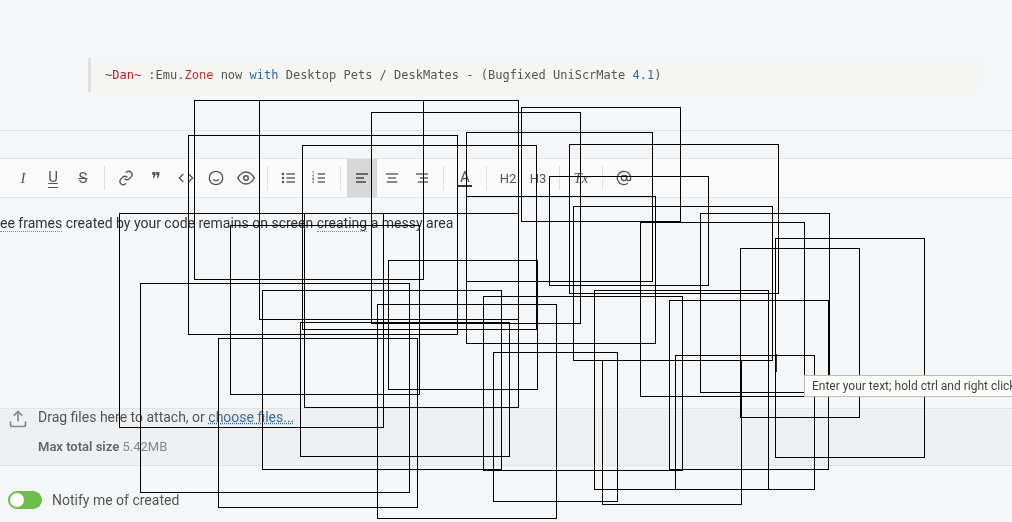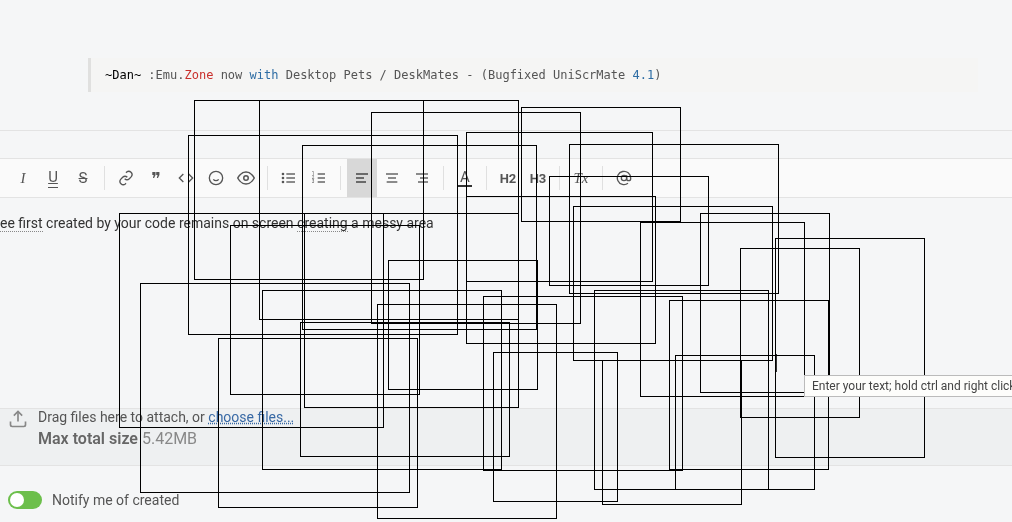--- a/index.html
+++ b/index.html
@@ -20,21 +20,21 @@
     left: 88px;
     top: 58px;
     width: 890px;
     padding: 10px 14px;
     background: #f5f5f4;
     border-left: 3px solid #e0e0df;
     font-family: "Consolas", "Monaco", monospace;
     font-size: 12px;
     color: #555;
   }
-  .sig-tilde { color: #000000; }
+  .sig-tilde { color: #b91c1c; }
   .sig-emu { color: #555; }
   .sig-zone { color: #c9302c; }
   .sig-with { color: #2e6da4; }
   .sig-num { color: #2e6da4; }
   .divider {
     position: absolute;
     left: 0;
     top: 130px;
     width: 1012px;
     height: 1px;
@@ -65,21 +65,21 @@
     position: relative;
   }
   .tb-btn.active { background: #d8d8d8; }
   .tb-sep {
     width: 1px;
     height: 24px;
     background: #e0e0e0;
     margin: 0 6px;
   }
   .tb-txt {
-    font-weight: 700;
+    font-weight: 400;
     font-size: 13px;
     color: #555;
   }
   .strike { text-decoration: line-through; }
   .underline { text-decoration: underline; border-bottom: 1px solid #555; padding-bottom:1px;}
   .color-underline { border-bottom: 2px solid #333; padding: 0 2px 0px 2px; display:inline-block; line-height:16px;}
   .italic-t { font-style: italic; font-family: Georgia, serif; }
   .editor-area {
     position: absolute;
     left: 0;
@@ -110,21 +110,21 @@
     align-items: flex-start;
     padding-left: 8px;
   }
   .attach-icon {
     width: 22px;
     margin-right: 8px;
     color: #888;
   }
   .attach-text { color: #555; }
   .attach-link { color: #3869a5; text-decoration: underline dotted; cursor: pointer; }
-  .attach-sub { color: #888; font-size: 16px; margin-top: 4px; }
+  .attach-sub { color: #888; font-size: 13px; margin-top: 14px; }
   .attach-sub b { color: #666; font-weight:600;}
   .notify-row {
     position: absolute;
     left: 0;
     top: 480px;
     width: 1012px;
     height: 40px;
     display: flex;
     align-items: center;
     padding-left: 8px;
@@ -269,21 +269,21 @@
   <div class="tb-btn">
     <svg width="16" height="16" viewBox="0 0 24 24" fill="none" stroke="#555" stroke-width="2">
         <circle cx="12" cy="12" r="4"></circle>
         <path d="M16 8v5a3 3 0 006 0v-1a10 10 0 10-4 8"></path>
       </svg>
   </div>
 </div>
 
 <div class="editor-area">
   <p class="line2">
-    <span class="dotted">ee first</span><span> created by your code remains on screen </span><span class="dotted">creating</span><span> a messy area</span>
+    <span class="dotted">ee frames</span><span> created by your code remains on screen </span><span class="dotted">creating</span><span> a messy area</span>
   </p>
 </div>
 
 <div class="attach-bar">
   <div class="attach-icon">
     <svg width="20" height="20" viewBox="0 0 24 24" fill="none" stroke="#888" stroke-width="2">
         <path d="M21 15v4a2 2 0 0 1-2 2H5a2 2 0 0 1-2-2v-4"></path>
         <polyline points="17 8 12 3 7 8"></polyline>
         <line x1="12" y1="3" x2="12" y2="15"></line>
       </svg>

